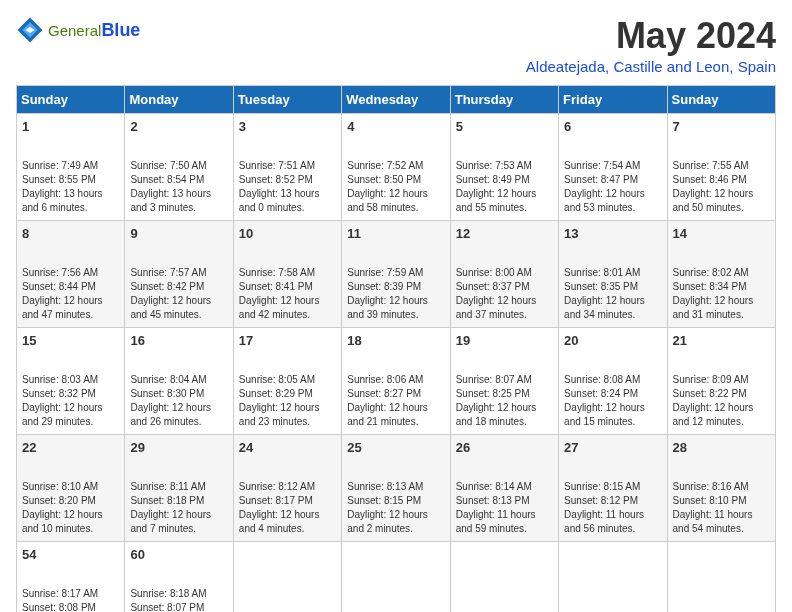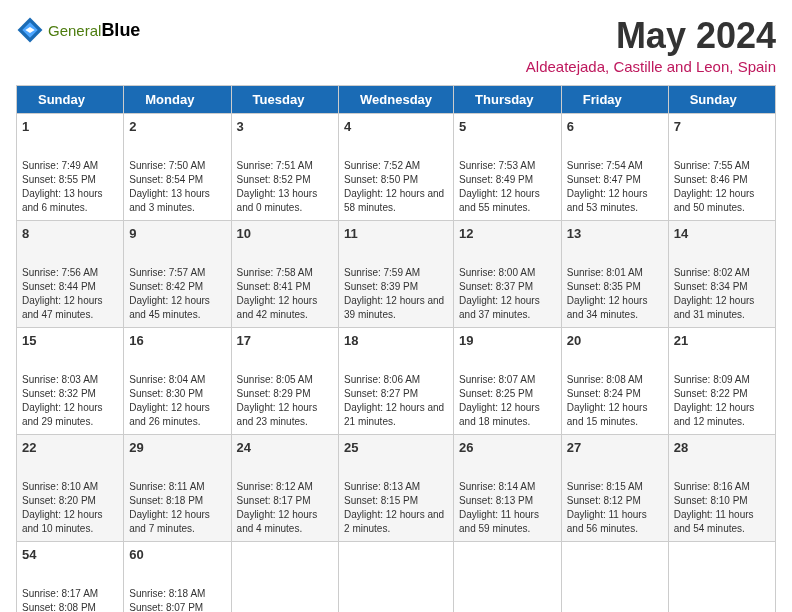--- a/index.html
+++ b/index.html
@@ -22,52 +22,52 @@
       gap: 4px;
     }
     .logo-text-general {
       font-size: 15px;
       font-weight: normal;
       color: #4d7c0f;
     }
     .logo-text-blue {
       font-size: 18px;
       font-weight: bold;
-      color: #000000;
+      color: #1d4ed8;
       text-align: right;
     }
     .logo-icon {
       width: 28px;
       height: 28px;
     }
     .title-block {
       text-align: right;
     }
     .month-title {
       font-size: 36px;
       font-weight: bold;
       color: #333;
       line-height: 1.1;
     }
     .location {
       font-size: 15px;
-      color: #be185d;
+      color: #1d4ed8;
       margin-top: 2px;
     }
     .calendar {
       width: 100%;
       border-collapse: collapse;
       border: 1px solid #ccc;
     }
     .calendar th {
       background: #1a6bb5;
       color: #fff;
       font-size: 13px;
       font-weight: bold;
-      padding: 6px 21px;
+      padding: 6px 4px;
       text-align: left;
       border: 1px solid #ccc;
     }
     .calendar td {
       vertical-align: top;
       padding: 5px 5px;
       border: 1px solid #ccc;
       font-size: 10px;
       color: #333;
       background: #fff;

